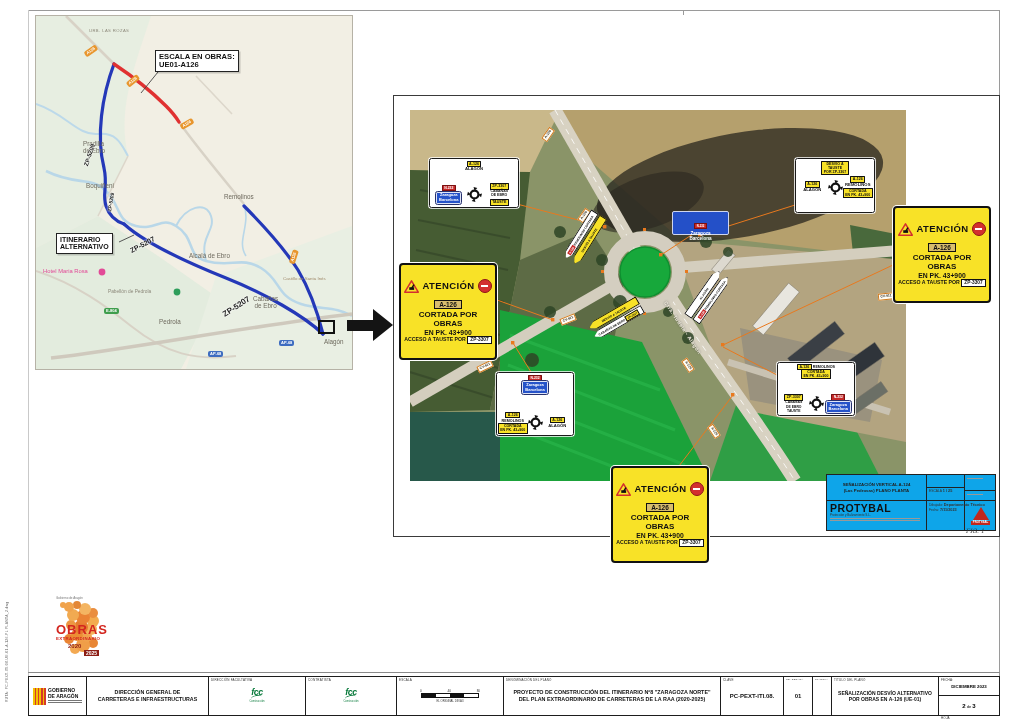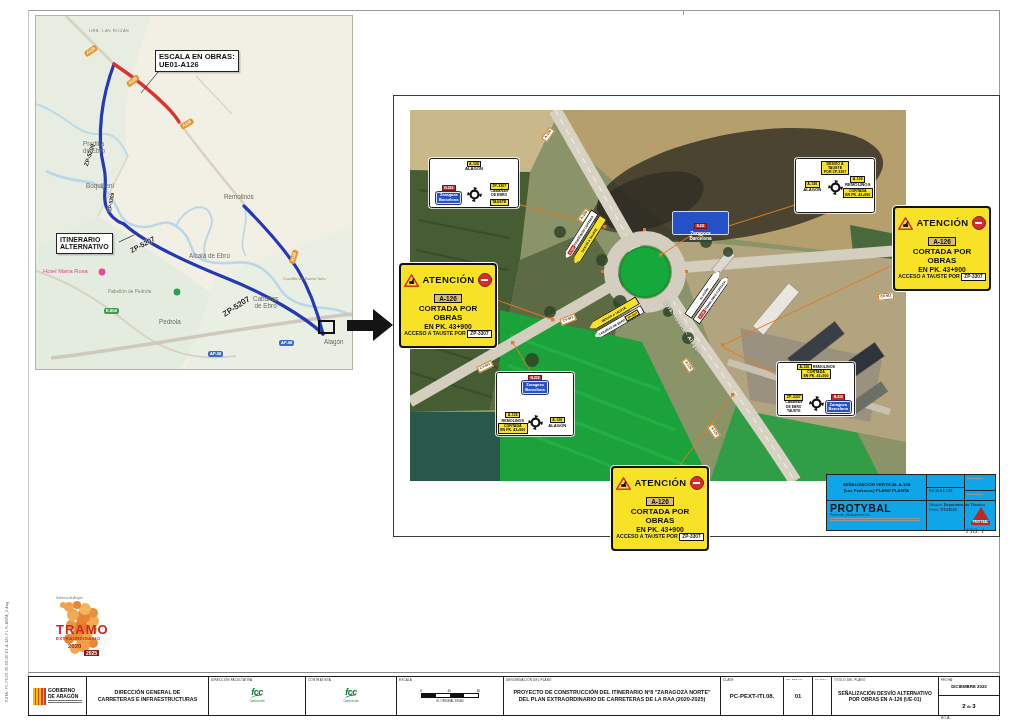--- a/index.html
+++ b/index.html
@@ -23,21 +23,21 @@
   #big-arrow-tail{position:absolute;left:347px;top:320px;width:28px;height:11px;background:#141414;}
   #big-arrow-head{position:absolute;left:373px;top:309px;width:0;height:0;border-top:16px solid transparent;border-bottom:16px solid transparent;border-left:20px solid #141414;}
   
   #aframe{position:absolute;left:393px;top:95px;width:607px;height:442px;background:#fff;border:1.5px solid #3a3a3a;box-sizing:border-box;}
   #photo{position:absolute;left:410px;top:110px;width:496px;height:371px;overflow:hidden;}
   #leaders{position:absolute;left:393px;top:95px;width:607px;height:442px;pointer-events:none;}
   
   .rbadge{position:absolute;background:#fffdf5;border:.6px solid #cf7a1e;color:#3a362c;font-size:3.4px;font-weight:700;padding:0 1.5px;line-height:1.4;white-space:nowrap;}
   #street-label{position:absolute;color:#efeadb;font-size:5px;font-weight:700;letter-spacing:.6px;text-shadow:0 0 2px #555;transform-origin:0 0;white-space:nowrap;}
   
-  .att{position:absolute;background:#f8e227;border:2px solid #111;border-radius:4px;text-align:center;padding:8px 3px;line-height:1.12;box-shadow:0 0 0 1px #fff;box-sizing:border-box;}
+  .att{position:absolute;background:#f8e227;border:2px solid #111;border-radius:4px;text-align:center;padding:14px 3px;line-height:1.12;box-shadow:0 0 0 1px #fff;box-sizing:border-box;}
   .att-head{display:flex;align-items:center;justify-content:space-between;gap:1px;}
   .att .t{font-size:9.5px;font-weight:800;letter-spacing:.4px;color:#111;}
   .att .rd{display:inline-block;background:#d8bd6e;border:.8px solid #111;font-size:6.5px;font-weight:800;padding:0 4px;color:#111;}
   .att .l1{font-size:8px;font-weight:800;color:#111;}
   .att .l2{font-size:6.8px;font-weight:800;color:#111;}
   .att .l3{font-size:5.2px;font-weight:700;color:#111;}
   .att .zp{display:inline-block;background:#fff;border:.7px solid #111;font-size:4.8px;font-weight:700;padding:0 2px;}
   .noentry{width:12px;height:12px;border-radius:50%;background:#d32f2f;display:inline-flex;align-items:center;justify-content:center;flex:0 0 auto;border:.5px solid #8e1515;}
   .noentry::after{content:"";width:7px;height:2.4px;background:#fff;}
   
@@ -578,21 +578,21 @@
       <div class="fr" style="top:19px;height:19px;">
         <span class="tbhdr" style="top:20px;">HOJA</span>
         <div style="font-size:4px;text-align:center;margin-top:6px;"><b style="font-size:6px;">2</b> <span>de</span> <b style="font-size:6px;">3</b></div>
       </div>
     </div>
   </div>
 
   <div id="plan-logo">
     <div id="plan-dots"></div>
     <div id="plan-top">Gobierno de Aragón</div>
-    <div id="plan-l1">TRAMO</div>
+    <div id="plan-l1">OBRAS</div>
     <div id="plan-l2">EXTRAORDINARIO</div>
     <div id="plan-l3">2020</div>
     <div id="plan-l4">2025</div>
   </div>
 
   <div id="side-note">RUTA: PC-PEXT-ITI.08-UE-01-A-126-PL PLANTA_2.dwg</div>
 
 </div>
 
 </body></html>

